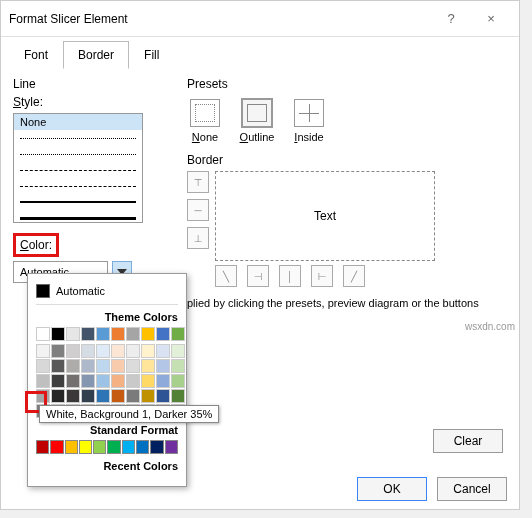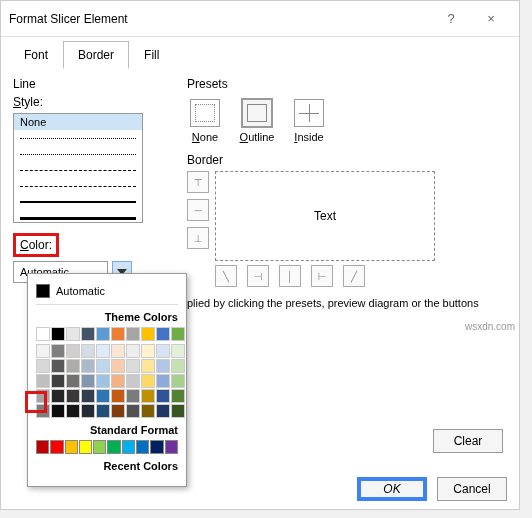--- a/index.html
+++ b/index.html
@@ -40,21 +40,21 @@
 .swatch { width: 14px; height: 14px; border: 1px solid #666; }
 .popup h4 { margin: 6px 0 4px; font-size: 11px; font-weight: bold; text-align: right; }
 .swatch-grid { display: grid; grid-template-columns: repeat(10, 14px); gap: 1px; }
 .swatch-grid .sw { width: 14px; height: 14px; border: 1px solid #ccc; }
 .std-row { display: flex; gap: 1px; margin-top: 4px; }
 .std-row .sw { width: 14px; height: 14px; border: 1px solid #888; }
 .tooltip { position: absolute; left: 38px; top: 404px; background: #fff; border: 1px solid #888; padding: 2px 6px; font-size: 11px; z-index: 10; box-shadow: 1px 1px 3px rgba(0,0,0,0.3); }
 .hl-sw { position: absolute; left: 24px; top: 390px; width: 22px; height: 22px; border: 3px solid #e01414; z-index: 9; }
 .footer { position: absolute; bottom: 8px; right: 12px; display: flex; gap: 10px; }
 .btn-std { min-width: 70px; height: 24px; border: 1px solid #999; background: #f5f5f5; font-size: 12px; display: flex; align-items: center; justify-content: center; cursor: pointer; }
-.btn-std.primary { border: 4px solid #3b82f6; font-style: italic; }
+.btn-std.primary { border: 1px solid #3b82f6; }
 .clear-btn { position: absolute; right: 16px; top: 428px; }
 .watermark { position: absolute; right: 4px; top: 320px; font-size: 10px; color: #999; transform: rotate(0deg); }
 .inner-box { width: 20px; height: 18px; border: 1px solid #888; position: relative; }
 </style>
 </head>
 <body>
 
 <div class="window">
   <div class="titlebar">
     <span class="title">Format Slicer Element</span>
@@ -237,20 +237,21 @@
         <div class="sw" style="background: rgb(0, 176, 80);"></div>
         <div class="sw" style="background: rgb(0, 176, 240);"></div>
         <div class="sw" style="background: rgb(0, 112, 192);"></div>
         <div class="sw" style="background: rgb(0, 32, 96);"></div>
         <div class="sw" style="background: rgb(112, 48, 160);"></div>
       </div>
     <h4>Recent Colors</h4>
   </div>
 
   <div class="hl-sw"></div>
+  <div class="tooltip">White, Background 1, Darker 35%</div>
 
   <div class="btn-std clear-btn">Clear</div>
 
   <div class="footer">
     <div class="btn-std primary">OK</div>
     <div class="btn-std">Cancel</div>
   </div>
 
   <div class="watermark">wsxdn.com</div>
 </div>

